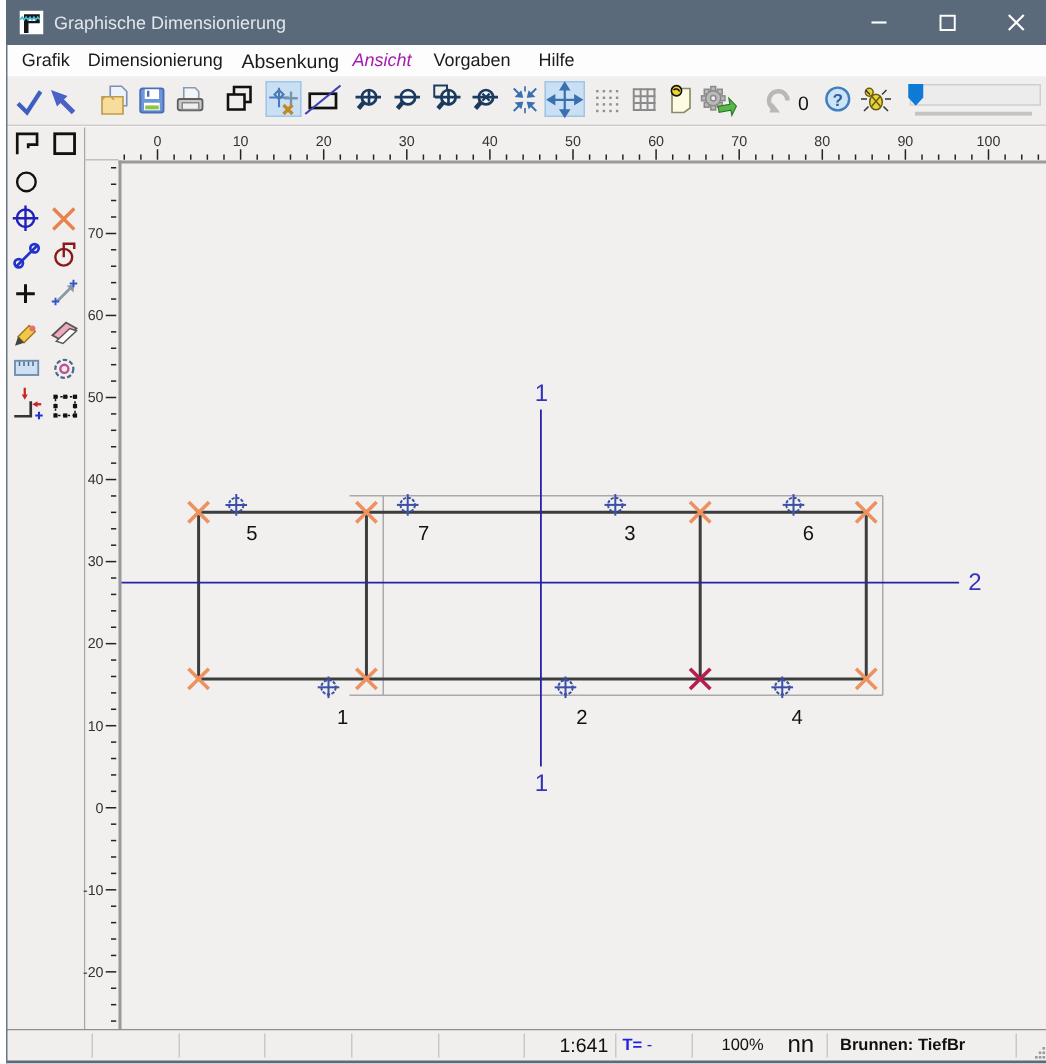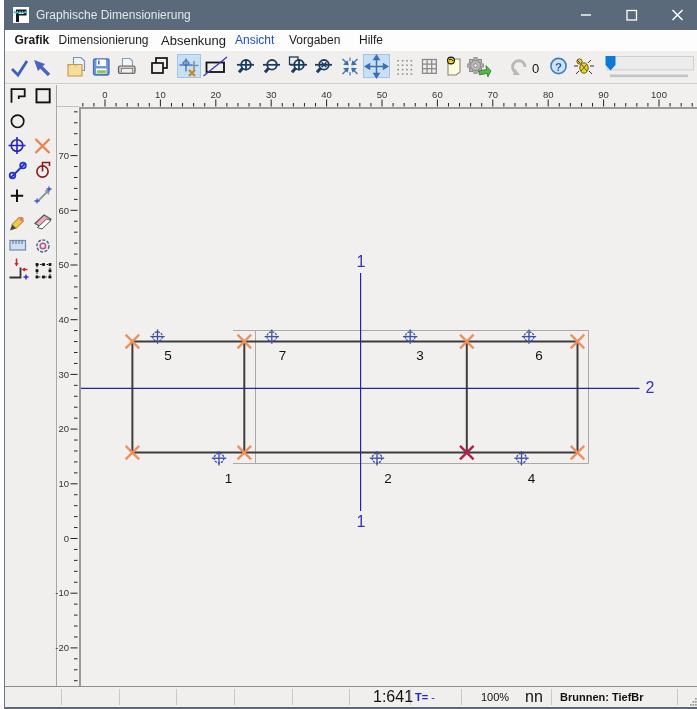--- a/index.html
+++ b/index.html
@@ -15,24 +15,24 @@
 <path d="M0.5 6.2 l1.3 -1.8 l1.3 1.8 l1.3 -1.8 l1.3 1.8 l1.3 -1.8 l1.3 1.8 l1.3 -1.8 l1.3 1.8 l1.3 -1.8 l1.3 1.8" stroke="#49b8cf" stroke-width="1.1" fill="none"></path>
 </svg>
 <div class="abs" style="left:32px;top:0;height:30px;line-height:30px;font-size:12px;color:#e2e7ec;">Graphische Dimensionierung</div>
 <svg class="abs" style="left:560px;top:0" width="137" height="30" viewBox="0 0 137 30">
 <line x1="17" y1="15" x2="27" y2="15" stroke="#ffffff" stroke-width="1.4"></line>
 <rect x="63" y="10.5" width="9.5" height="9.5" fill="none" stroke="#ffffff" stroke-width="1.3"></rect>
 <line x1="108.5" y1="10" x2="118.5" y2="20" stroke="#ffffff" stroke-width="1.4"></line>
 <line x1="118.5" y1="10" x2="108.5" y2="20" stroke="#ffffff" stroke-width="1.4"></line>
 </svg>
 <div class="abs" style="left:0;top:30px;width:697px;height:21px;background:#fdfdfd;"></div>
-<div class="abs" style="left:10.5px;top:30px;height:16px;line-height:21px;font-size:12px;color:#1b1b1b;font-weight:bold;">Grafik</div>
+<div class="abs" style="left:10.5px;top:30px;height:16px;line-height:21px;font-size:12px;color:#1b1b1b;">Grafik</div>
 <div class="abs" style="left:54.5px;top:30px;height:21px;line-height:21px;font-size:12px;color:#1b1b1b;">Dimensionierung</div>
 <div class="abs" style="left:157px;top:30px;height:21px;line-height:21px;font-size:13px;color:#1b1b1b;">Absenkung</div>
-<div class="abs" style="left:231px;top:30px;height:21px;line-height:21px;font-size:12px;color:#1d4ed8;">Ansicht</div>
+<div class="abs" style="left:231px;top:30px;height:21px;line-height:21px;font-size:12px;color:#a21caf;font-style:italic;">Ansicht</div>
 <div class="abs" style="left:285px;top:30px;height:30px;line-height:21px;font-size:12px;color:#1b1b1b;">Vorgaben</div>
 <div class="abs" style="left:355px;top:30px;height:34px;line-height:21px;font-size:12px;color:#1b1b1b;">Hilfe</div>
 <div class="abs" style="left:0;top:51px;width:697px;height:32px;background:#f0efee;"></div>
 <div class="abs" style="left:0;top:83px;width:697px;height:1px;background:#cfcecd;"></div>
 <div class="abs" style="left:0;top:84px;width:697px;height:1px;background:#f4f3f2;"></div>
 <div class="abs" style="left:172.5px;top:54px;width:24.5px;height:23.5px;background:#c9e0f4;border:1px solid #9fc6e7;box-sizing:border-box;"></div>
 <div class="abs" style="left:359px;top:54px;width:26.5px;height:23.5px;background:#c9e0f4;border:1px solid #9fc6e7;box-sizing:border-box;"></div>
 <svg class="abs" style="left:0;top:51px" width="697" height="33" viewBox="0 0 697 33">
 <g transform="translate(0,2)">
 <path d="M8 16 L14 22 L23 8" stroke="#3c5fc0" stroke-width="2.8" fill="none"></path>
@@ -425,21 +425,21 @@
 <div class="abs" style="left:57px;top:689px;width:1px;height:16px;background:#c9c9c9;"></div>
 <div class="abs" style="left:115px;top:689px;width:1px;height:16px;background:#c9c9c9;"></div>
 <div class="abs" style="left:172px;top:689px;width:1px;height:16px;background:#c9c9c9;"></div>
 <div class="abs" style="left:230px;top:689px;width:1px;height:16px;background:#c9c9c9;"></div>
 <div class="abs" style="left:288px;top:689px;width:1px;height:16px;background:#c9c9c9;"></div>
 <div class="abs" style="left:345px;top:689px;width:1px;height:16px;background:#c9c9c9;"></div>
 <div class="abs" style="left:406px;top:689px;width:1px;height:16px;background:#c9c9c9;"></div>
 <div class="abs" style="left:456.5px;top:689px;width:1px;height:16px;background:#c9c9c9;"></div>
 <div class="abs" style="left:546.5px;top:689px;width:1px;height:16px;background:#c9c9c9;"></div>
 <div class="abs" style="left:672.5px;top:689px;width:1px;height:16px;background:#c9c9c9;"></div>
-<div class="abs" style="left:369px;top:687px;width:30px;height:20px;line-height:20px;font-size:16px;color:#111;text-align:center;">1:641</div>
+<div class="abs" style="left:369px;top:687px;width:30px;height:20px;line-height:20px;font-size:13px;color:#111;text-align:center;">1:641</div>
 <div class="abs" style="left:411px;top:687px;height:20px;line-height:20px;font-size:11px;color:#2222dd;"><b>T=</b> -</div>
 <div class="abs" style="left:477px;top:687px;height:20px;line-height:20px;font-size:11px;color:#111;">100%</div>
 <div class="abs" style="left:521px;top:687px;height:20px;line-height:20px;font-size:16px;color:#111;">nn</div>
 <div class="abs" style="left:556px;top:687px;height:20px;line-height:20px;font-size:11px;color:#111;font-weight:bold;">Brunnen: TiefBr</div>
 <svg class="abs" style="left:680px;top:695px" width="17" height="14" viewBox="0 0 17 14">
 <g fill="#9a9a9a">
 <rect x="11" y="3" width="1.7" height="1.7"></rect>
 <rect x="8.5" y="6" width="1.7" height="1.7"></rect>
 <rect x="11" y="6" width="1.7" height="1.7"></rect>
 <rect x="6" y="9" width="1.7" height="1.7"></rect>

